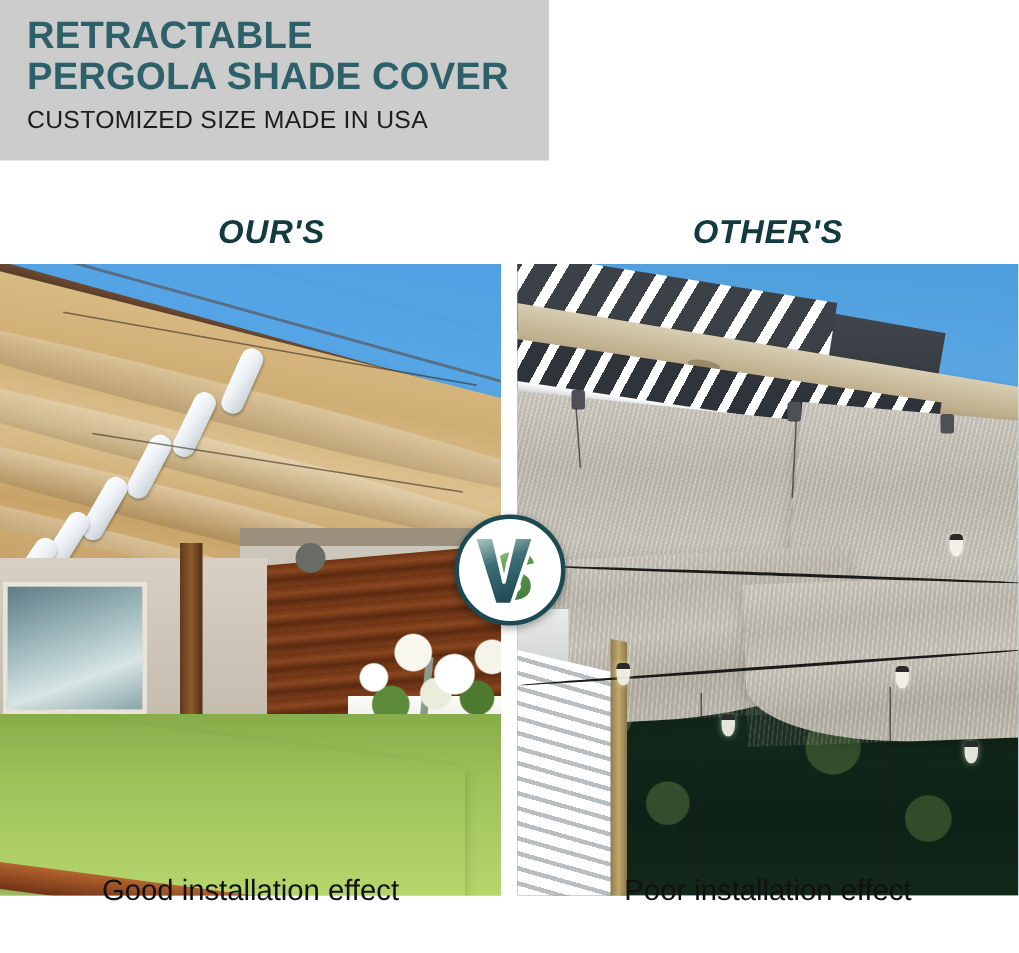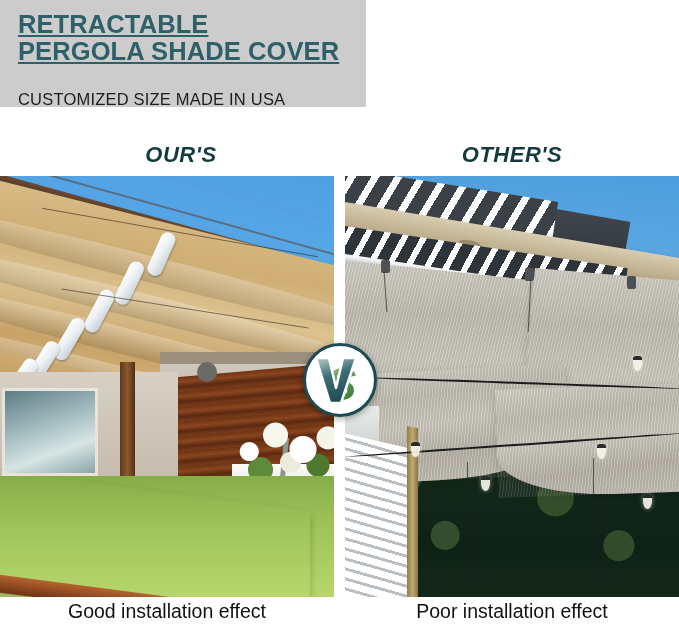--- a/index.html
+++ b/index.html
@@ -16,27 +16,26 @@
     background:#cccccc;
     padding:11px 0 0 18px;
   }
   .header-title{
     color:#2d6068;
     font-weight:bold;
     font-size:25.5px;
     line-height:27px;
     letter-spacing:0.1px;
     white-space:pre-line;
-    text-decoration:underline;
   }
   .header-subtitle{
     color:#1d1d1d;
     font-size:16.5px;
     line-height:20px;
-    margin-top:24px;
+    margin-top:5px;
     letter-spacing:0.2px;
   }
 
   
   .col-heading{
     position:absolute; top:140px; height:30px;
     color:#123a3f;
     font-size:22px; font-weight:bold; font-style:italic;
     text-align:center; line-height:30px; letter-spacing:0.5px;
   }
@@ -293,21 +292,21 @@
     background:#ffffff;
     border:3px solid #1c4a52;
     box-shadow:0 2px 6px rgba(0,0,0,.35);
     z-index:40;
     display:flex; align-items:center; justify-content:center;
   }
   .vs-badge svg{ display:block; }
 
   
   .caption{
-    position:absolute; top:596px; height:30px;
+    position:absolute; top:579px; height:30px;
     font-size:19.5px; color:#111111; text-align:center; line-height:30px;
   }
   .caption.left { left:0;   width:334px; }
   .caption.right{ left:345px; width:334px; }
 </style>
 </head>
 <body>
 
 <div class="header-banner">
   <div class="header-title">RETRACTABLE

